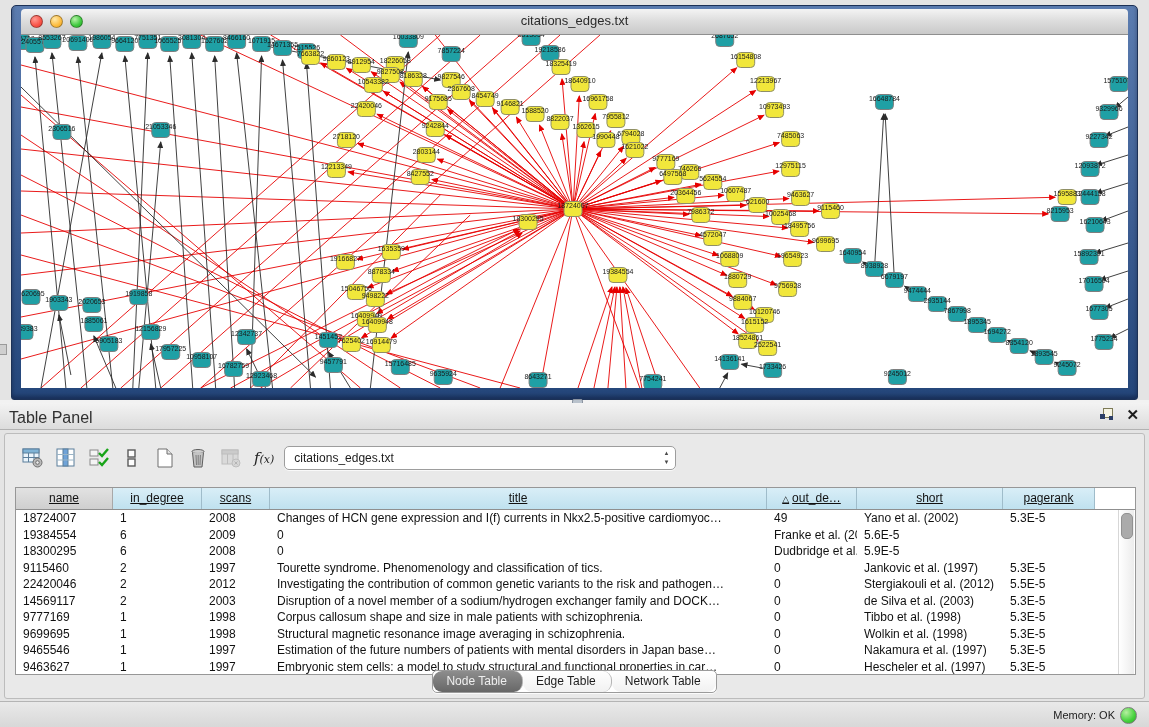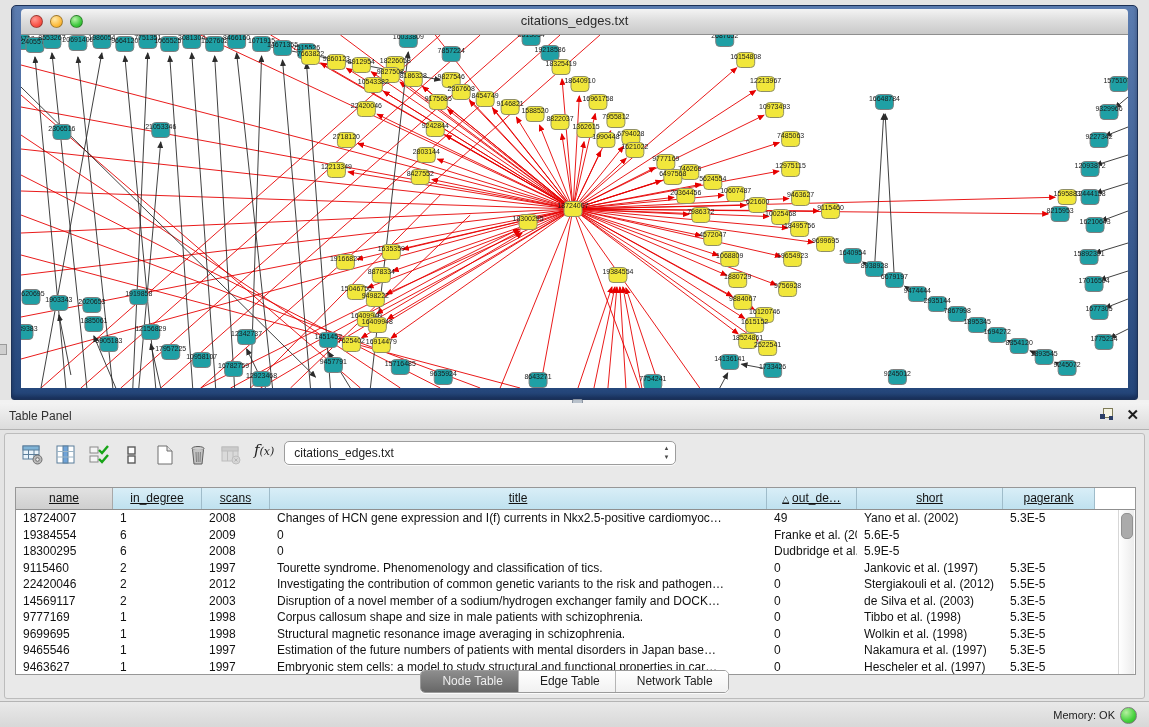--- a/index.html
+++ b/index.html
@@ -42,33 +42,33 @@
   .edge-marker{position:absolute;left:0;top:344px;width:6px;height:9px;background:#cfcfcf;border:1px solid #9a9a9a;border-left:none;}
   
   .split-divider{position:absolute;left:0;top:400px;width:100%;height:3px;background:#f2f2f2;border-bottom:1px solid #d0d0d0;}
   .split-handle{position:absolute;left:572px;top:-1px;width:9px;height:5px;background:#b9c2cc;border:1px solid #8a93a0;border-radius:2px;}
   
   .panel-header{
     position:absolute;left:0;top:403px;width:100%;height:27px;box-sizing:border-box;
     background:linear-gradient(180deg,#f3f3f3,#dcdcdc);
     border-bottom:1px solid #b2b2b2;
   }
-  .panel-title{position:absolute;left:9px;top:6px;font-size:12px;color:#303030;}
+  .panel-title{position:absolute;left:9px;top:6px;font-size:16px;color:#303030;}
   .panel-header-icons{position:absolute;right:10px;top:5px;display:flex;gap:12px;align-items:center;}
   .float-ico{width:14px;height:14px;position:relative;}
   .float-ico .sq1{position:absolute;left:3px;top:0;width:8px;height:8px;border:1px solid #7d7a56;background:#f6f4e4;}
   .float-ico .sq2{position:absolute;left:0;top:6px;width:5px;height:5px;background:#2c3e66;}
   .float-ico .sq3{position:absolute;left:9px;top:8px;width:4px;height:4px;background:#2c3e66;}
   .close-x{font-size:15px;font-weight:bold;color:#1c1c1c;line-height:14px;cursor:default;}
   .panel-body{
     position:absolute;left:4px;top:433px;width:1141px;height:266px;box-sizing:border-box;
     background:#e9e9e9;border:1px solid #bcbcbc;border-radius:3px;
   }
   
-  .tp-toolbar{position:absolute;left:0;top:7px;height:34px;display:flex;align-items:flex-start;padding-left:14px;}
+  .tp-toolbar{position:absolute;left:0;top:7px;height:34px;display:flex;align-items:center;padding-left:14px;}
   .tbtn{width:28px;height:28px;border:none;background:transparent;padding:0;margin-right:5px;display:flex;align-items:center;justify-content:center;}
   .tbtn svg{display:block;}
   .fx{font-family:"DejaVu Serif",serif;font-style:italic;font-size:15px;color:#222;margin:0 10px 0 4px;}
   .combo{
     width:392px;height:24px;box-sizing:border-box;background:#ffffff;
     border:1px solid #9d9d9d;border-radius:5px;position:relative;
     font-size:12px;color:#1c1c1c;line-height:22px;padding-left:9px;
     box-shadow:0 1px 0 rgba(255,255,255,.7);
   }
   .combo .steppers{position:absolute;right:6px;top:2px;font-size:6px;color:#4a4a4a;line-height:9px;text-align:center;}
@@ -97,22 +97,23 @@
     background:linear-gradient(90deg,#ffffff,#ececec);border-left:1px solid #d7d7d7;
   }
   .vthumb{position:absolute;left:2px;top:3px;width:10px;height:24px;border-radius:5px;background:#ababab;border:1px solid #919191;}
   
   .tabbar{position:absolute;left:0;bottom:5px;width:100%;display:flex;justify-content:center;}
   .seg{
     display:flex;border:1px solid #9b9b9b;border-radius:5px;overflow:hidden;
     background:#ffffff;box-shadow:0 1px 0 rgba(255,255,255,.8);
   }
   .seg .tab{
-    font-size:12px;color:#1d1d1d;padding:3px 15px 4px 21px;border-right:1px solid #b5b5b5;
+    font-size:12px;color:#1d1d1d;padding:3px 15px 4px 13px;border-right:1px solid #b5b5b5;
     background:linear-gradient(180deg,#ffffff,#f1f1f1);
+    border-radius:9px;
   }
   .seg .tab:last-child{border-right:none;}
   .seg .tab.active{
     background:linear-gradient(180deg,#8d8d8d,#676767);color:#efefef;
   }
   
   .status-bar{
     position:absolute;left:0;bottom:0;width:100%;height:26px;box-sizing:border-box;
     background:linear-gradient(180deg,#e9e9e9,#d8d8d8);border-top:1px solid #b4b4b4;
   }

